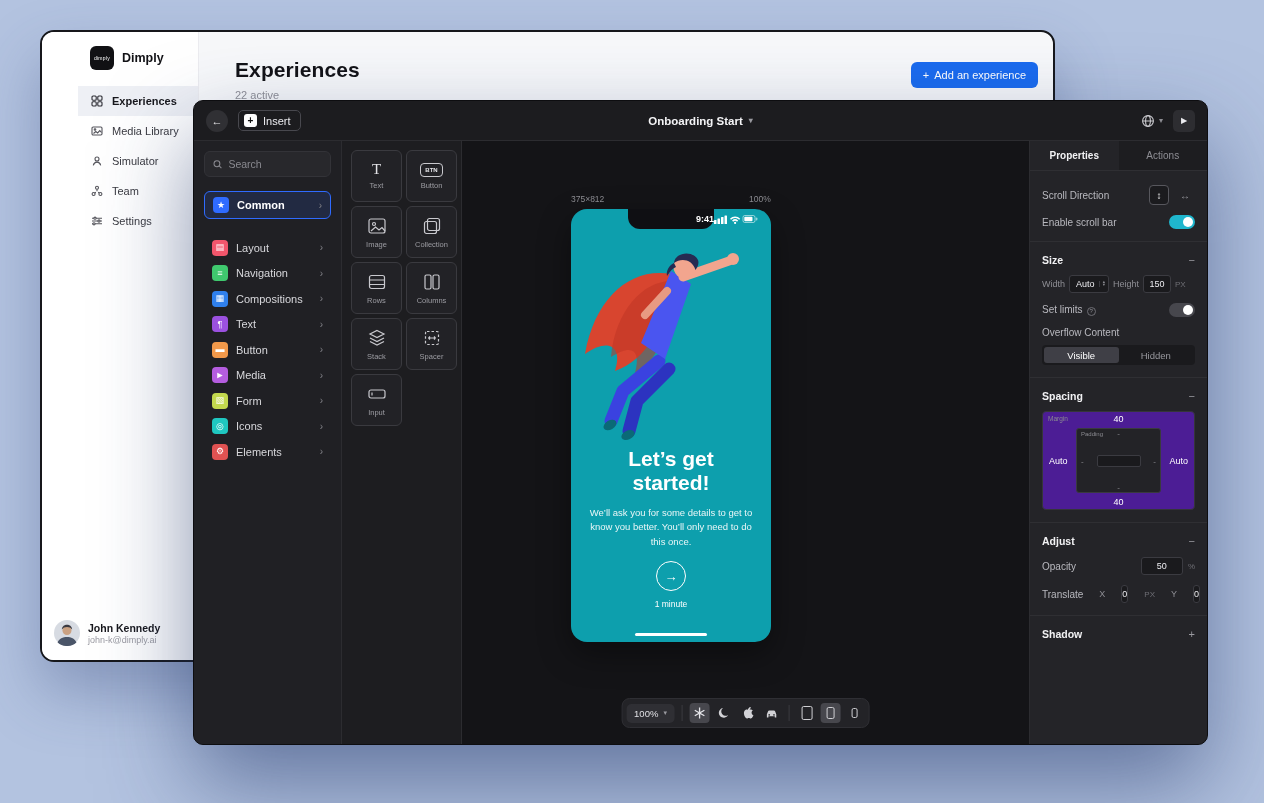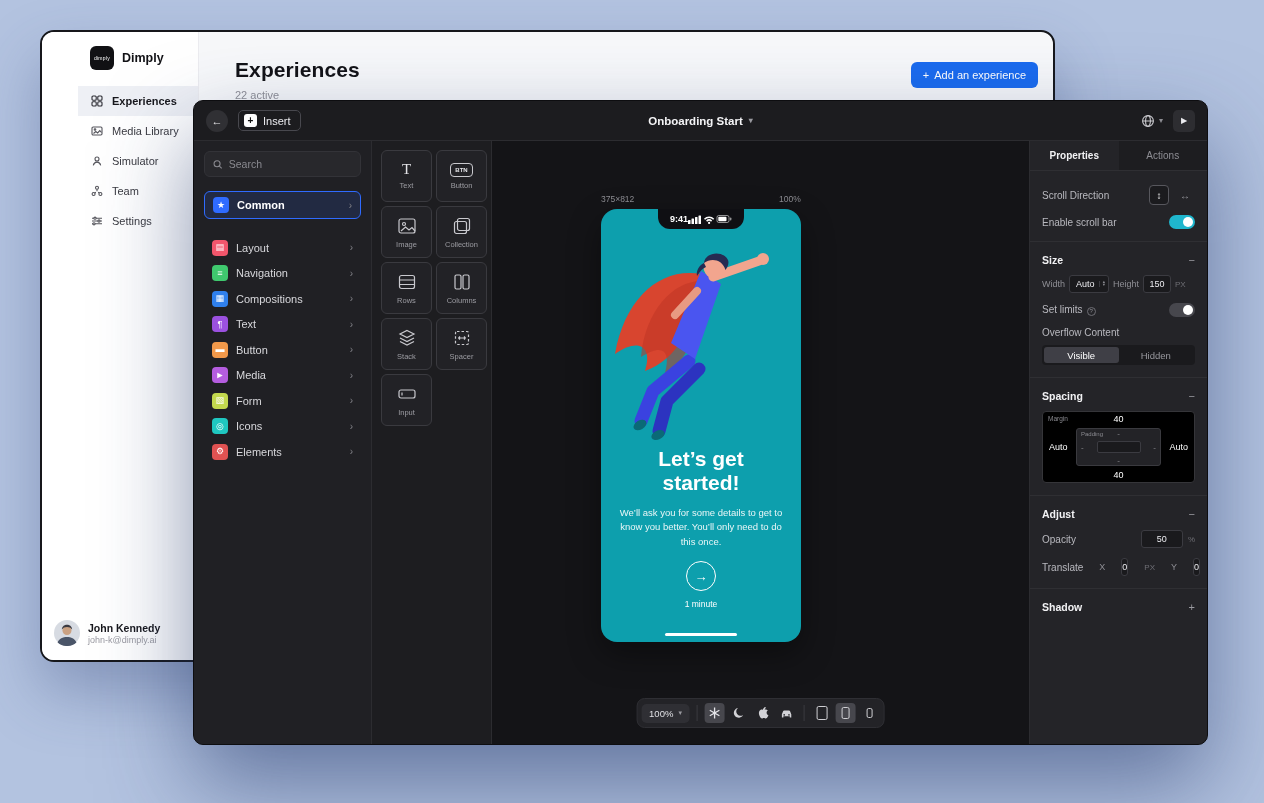--- a/index.html
+++ b/index.html
@@ -48,21 +48,21 @@
   .tb-title .caret { font-size:8px; color:#9a9aa0; }
   .tb-right { margin-left:auto; display:flex; align-items:center; gap:10px; }
   .globe-btn { display:flex; align-items:center; gap:4px; cursor:pointer; color:#c9c9ce; }
   .globe-btn .caret { font-size:8px; color:#8d8d93; }
   .play-btn { width:22px; height:22px; border-radius:5px; background:#2d2d31; color:#ececf0;
     font-size:8px; display:flex; align-items:center; justify-content:center; cursor:pointer; }
 
   .editor-body { flex:1; display:flex; min-height:0; }
 
   
-  .cats { width:178px; flex:none; background:#202024; border-right:1px solid #2c2c30; padding:10px; }
+  .cats { width:148px; flex:none; background:#202024; border-right:1px solid #2c2c30; padding:10px; }
   .search-box { height:26px; background:#28282c; border:1px solid #333338; border-radius:6px;
     display:flex; align-items:center; gap:6px; padding:0 8px; }
   .search-box input { background:transparent; border:none; outline:none; color:#c9c9ce;
     font-size:10.5px; width:100%; font-family:inherit; }
   .search-box input::placeholder { color:#8a8a90; }
   .cat-item { display:flex; align-items:center; gap:8px; height:25.5px; padding:0 8px;
     border-radius:6px; cursor:pointer; }
   .cat-item.active { height:28px; margin:14px 0 16px; border:1px solid #2f6bff; background:rgba(47,107,255,.14); }
   .cat-ic { width:16px; height:16px; border-radius:4px; color:#fff; font-size:9px; line-height:1;
     display:flex; align-items:center; justify-content:center; flex:none; }
@@ -83,21 +83,21 @@
 
   
   .canvas { flex:1; background:#141417; position:relative; min-width:0; }
   .dim-label { position:absolute; left:109px; top:53px; font-size:8.5px; color:#8d8d93; }
   .zoom-label { position:absolute; left:287px; top:53px; font-size:8.5px; color:#8d8d93; }
   .phone { position:absolute; left:109px; top:68px; width:200px; height:433px; background:#0d9fad;
     border-radius:16px; overflow:hidden; box-shadow:0 12px 32px rgba(0,0,0,.4); cursor:pointer; }
   .notch { position:absolute; top:0; left:50%; transform:translateX(-50%); width:86px; height:20px;
     background:#0f0f13; border-radius:0 0 12px 12px; }
   .statusbar { position:absolute; top:5px; left:0; right:0; padding:0 13px; display:flex;
-    justify-content:center; align-items:center; }
+    justify-content:flex-end; align-items:center; }
   .p-time { font-size:9px; font-weight:700; color:#fff; }
   .p-illu { position:absolute; top:20px; left:0; width:200px; height:218px; }
   .p-heading { position:absolute; top:238px; left:50%; transform:translateX(-50%); width:150px;
     text-align:center; font-family:Liberation Sans, sans-serif; font-weight:700; font-size:21px;
     line-height:1.14; color:#ffffff; }
   .p-body { position:absolute; top:297px; left:15px; right:15px; text-align:center;
     font-size:9.5px; line-height:1.5; color:#e9f6f7; }
   .p-arrow { position:absolute; top:352px; left:50%; transform:translateX(-50%); width:30px; height:30px;
     border:1.6px solid #fff; border-radius:50%; color:#fff; font-size:13px;
     display:flex; align-items:center; justify-content:center; cursor:pointer; }
@@ -148,21 +148,21 @@
   .stepper { display:flex; flex-direction:column; line-height:.6; font-size:4.5px; color:#8e8e94;
     border-left:1px solid #3b3b41; padding-left:3px; }
   .ipt-h { width:28px; }
   .unit { font-size:8px; color:#6e6e74; }
   .info-dot { display:inline-flex; width:9px; height:9px; border:1px solid #6e6e74; border-radius:50%;
     color:#8e8e94; font-size:6px; align-items:center; justify-content:center; margin-left:4px; }
   .seg { display:flex; height:20px; background:#1a1a1d; border-radius:4px; padding:2px; margin-top:7px; }
   .seg-opt { flex:1; display:flex; align-items:center; justify-content:center; font-size:9.5px;
     color:#98989e; border-radius:3px; cursor:pointer; }
   .seg-opt.sel { background:#3f3f46; color:#fff; }
-  .space-box { margin-top:9px; height:72px; background:#000000; border:1px solid #353539;
+  .space-box { margin-top:9px; height:99px; background:#4c1d95; border:1px solid #353539;
     border-radius:4px; position:relative; }
   .space-tag { position:absolute; top:3px; left:5px; font-size:6.5px; color:#8a8a90; }
   .sp-top { position:absolute; top:2px; left:0; right:0; text-align:center; font-size:9px; color:#fff; }
   .sp-bottom { position:absolute; bottom:2px; left:0; right:0; text-align:center; font-size:9px; color:#fff; }
   .sp-left { position:absolute; left:6px; top:50%; transform:translateY(-50%); font-size:9px; color:#fff; }
   .sp-right { position:absolute; right:6px; top:50%; transform:translateY(-50%); font-size:9px; color:#fff; }
   .pad-box { position:absolute; left:33px; right:33px; top:16px; bottom:16px; background:#232327;
     border:1px solid #3a3a3f; border-radius:3px; }
   .pad-tag { position:absolute; top:2px; left:4px; font-size:6px; color:#8a8a90; }
   .pd { position:absolute; font-size:8px; color:#8a8a90; }

